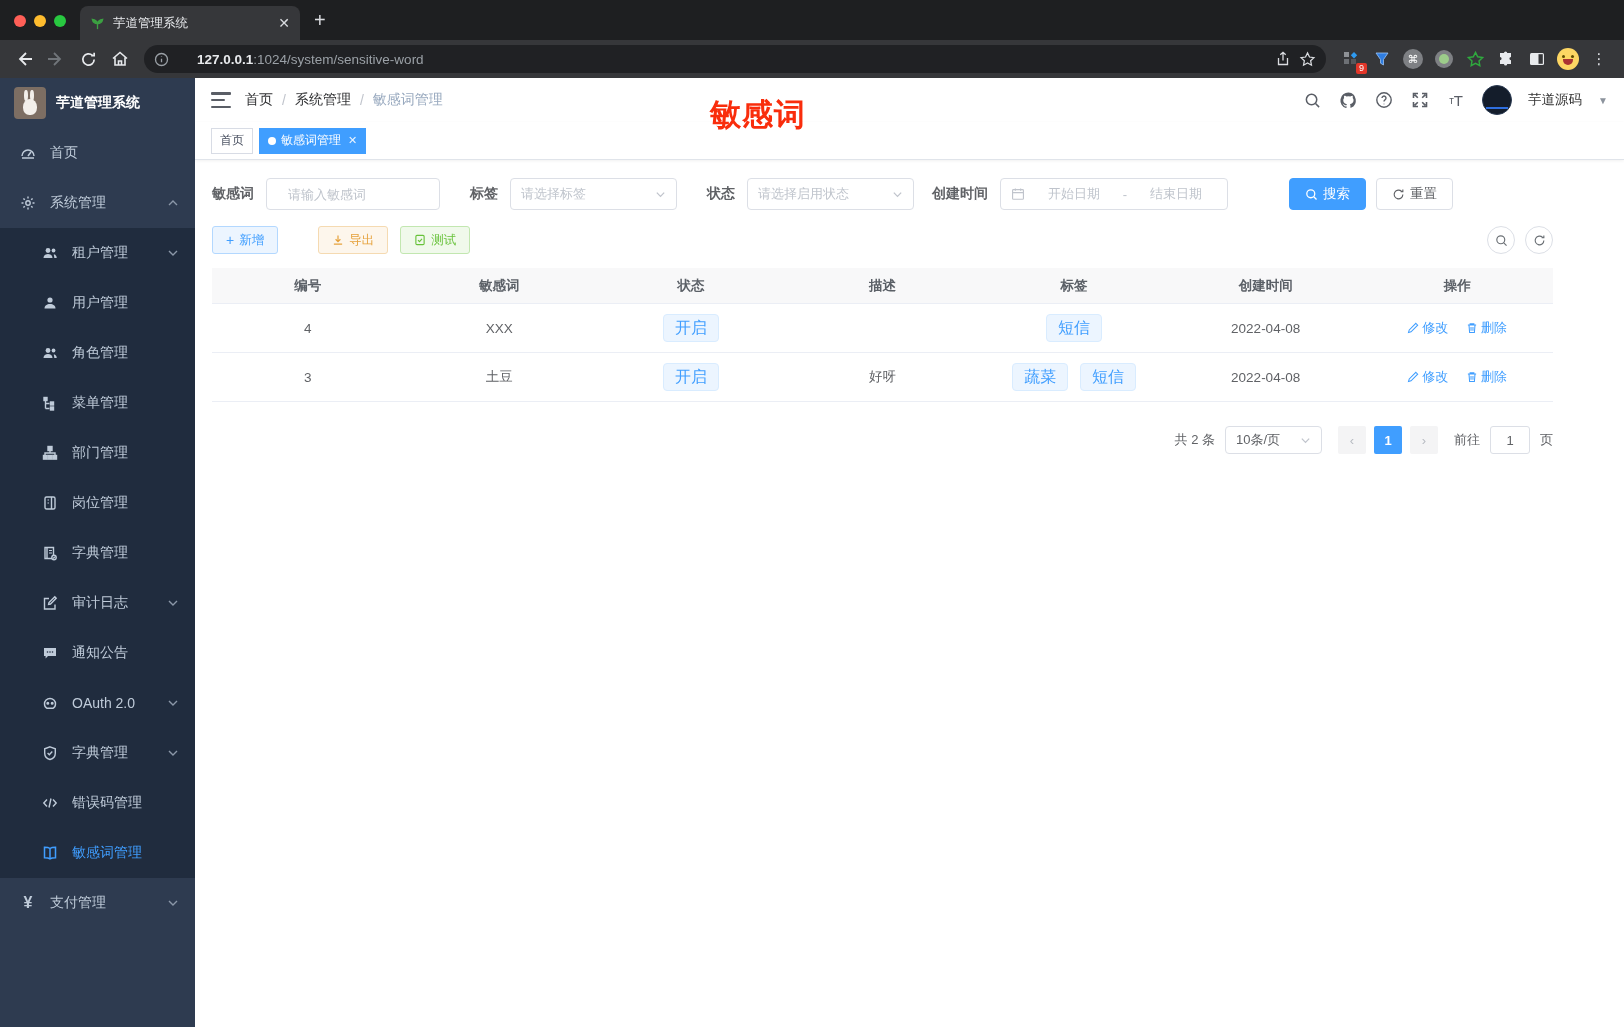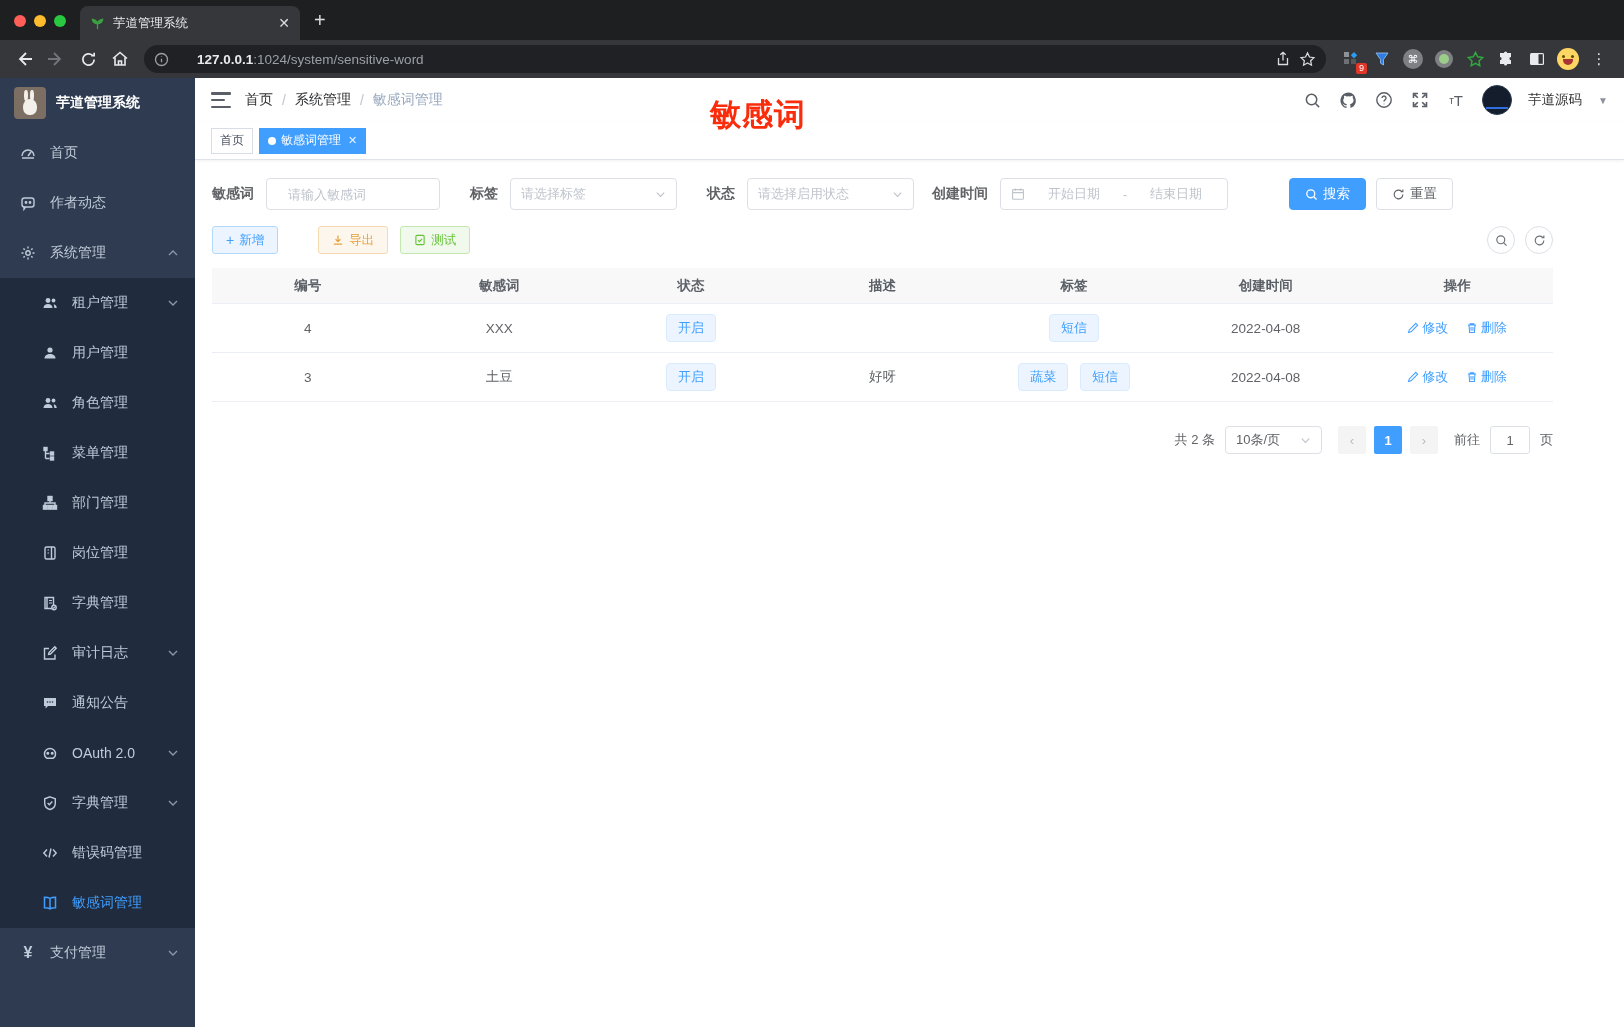--- a/index.html
+++ b/index.html
@@ -104,21 +104,21 @@
   .circle-btn { width:28px; height:28px; border-radius:50%; border:1px solid #dcdfe6; background:#fff; display:flex; align-items:center; justify-content:center; color:#6b7075; cursor:pointer; }
 
   
   .table { margin-top:14px; font-size:13.5px; color:#606266; }
   .t-row { display:grid; grid-template-columns:repeat(7,1fr); align-items:center; }
   .t-head { background:#f8f8f9; height:36px; border-bottom:1px solid #ebeef5; }
   .t-head .t-cell { font-weight:700; color:#5b6067; }
   .t-cell { text-align:center; padding:0 6px; }
   .t-body-row { height:49px; border-bottom:1px solid #ebeef5; }
   .lite-tag { display:inline-flex; align-items:center; height:28px; padding:4px 11px; background:#ecf5ff;
-    border:1px solid #d9ecff; border-radius:4px; color:#409eff; font-size:13px; margin:0 4px; }
+    border:1px solid #d9ecff; border-radius:4px; color:#409eff; font-size:16px; margin:0 4px; }
   .op-link { color:#409eff; display:inline-flex; align-items:center; gap:3px; margin:0 7px; cursor:pointer; font-size:13px; }
 
   
   .pager { display:flex; align-items:center; justify-content:flex-end; margin-top:24px; gap:10px; font-size:13px; color:#606266; }
   .pg-sel { width:97px; height:28px; }
   .pg-btn { width:28px; height:28px; border-radius:2px; background:#f4f4f5; color:#b7bbc2; display:flex; align-items:center; justify-content:center; font-size:13px; cursor:pointer; }
   .pg-btn.cur { background:#409eff; color:#fff; font-weight:700; cursor:default; }
   .goto-input { width:40px; height:28px; border:1px solid #dcdfe6; border-radius:3px; text-align:center; font-size:13px; color:#606266; outline:none; font-family:inherit; }
   .pg-group { display:flex; gap:8px; margin:0 6px; }
 </style>
@@ -246,31 +246,20 @@
 
     <div class="menu-item">
       <span class="mi-icon">
           <svg width="16" height="16" viewBox="0 0 16 16" fill="none" stroke="currentColor" stroke-width="1.5">
             <path d="M2 11a6 6 0 1 1 12 0"></path>
             <path d="M8 11L11 7"></path>
             <path d="M2 13h12"></path>
           </svg>
         </span>
       <span class="mi-label">首页</span>
-    </div>
-    <div class="menu-item">
-      <span class="mi-icon">
-          <svg width="16" height="16" viewBox="0 0 16 16" fill="none" stroke="currentColor" stroke-width="1.4">
-            <rect x="2" y="3" width="12" height="9" rx="2.5"></rect>
-            <path d="M5.5 12l-1.5 2.2V12"></path>
-            <circle cx="6" cy="7.5" r=".7" fill="currentColor"></circle>
-            <circle cx="10" cy="7.5" r=".7" fill="currentColor"></circle>
-          </svg>
-        </span>
-      <span class="mi-label">作者动态</span>
     </div>
     <div class="menu-item">
       <span class="mi-icon">
           <svg width="16" height="16" viewBox="0 0 16 16" fill="none" stroke="currentColor" stroke-width="1.4">
             <circle cx="8" cy="8" r="2.2"></circle>
             <path d="M8 1.5v2M8 12.5v2M1.5 8h2M12.5 8h2M3.4 3.4l1.4 1.4M11.2 11.2l1.4 1.4M12.6 3.4l-1.4 1.4M4.8 11.2l-1.4 1.4"></path>
           </svg>
         </span>
       <span class="mi-label">系统管理</span>
       <svg class="chev up" viewBox="0 0 12 12" fill="none" stroke="currentColor" stroke-width="1.4">

